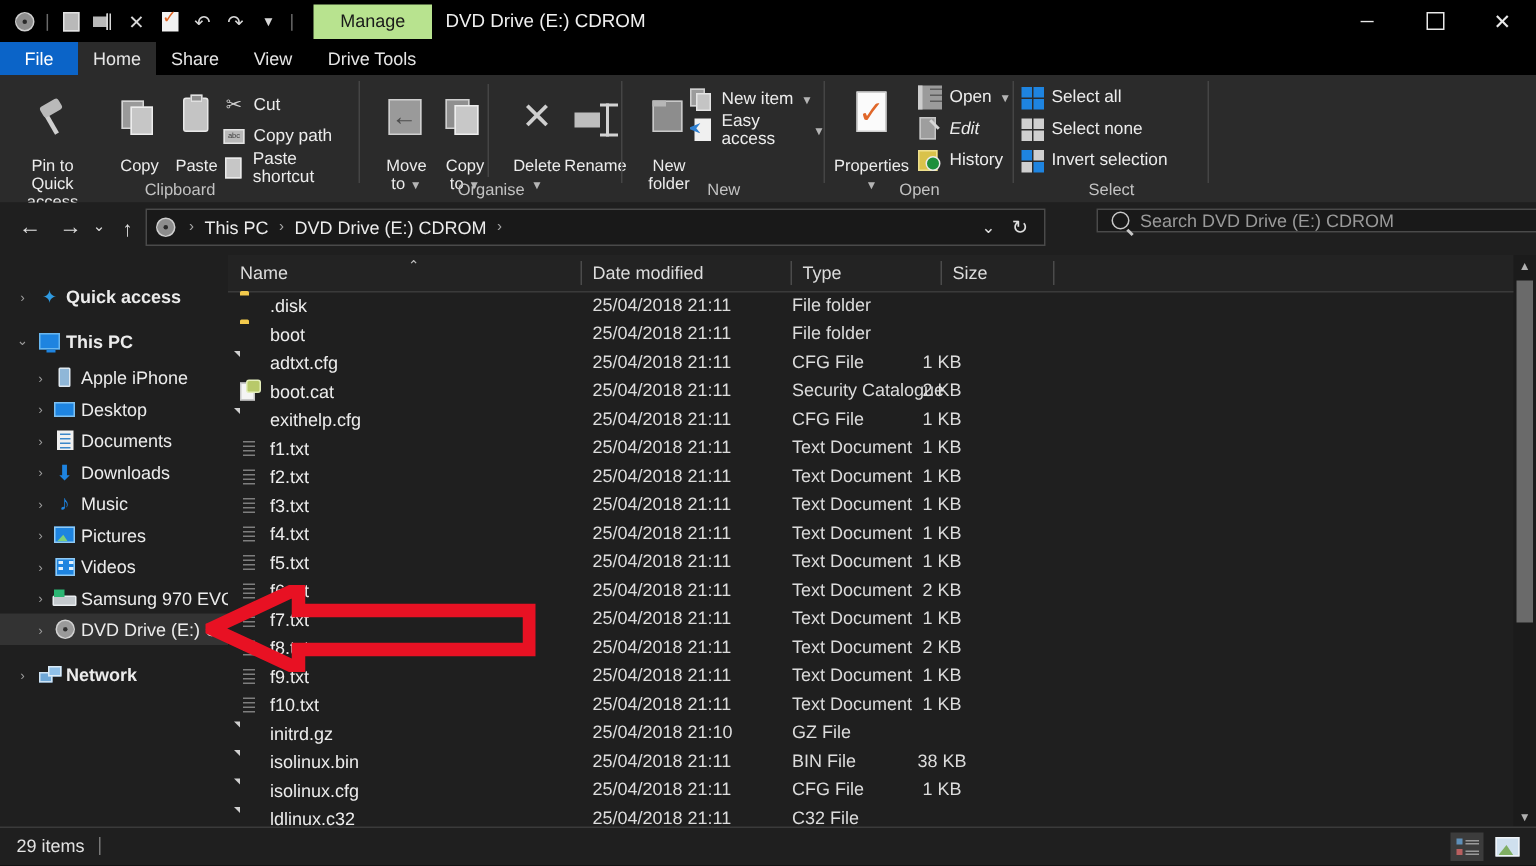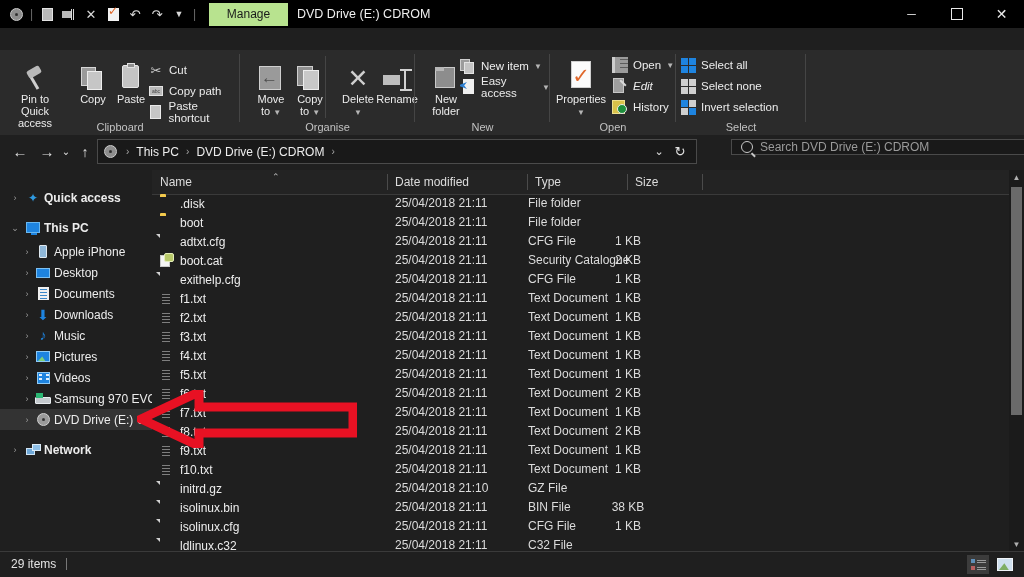--- a/index.html
+++ b/index.html
@@ -45,21 +45,21 @@
   .help-i{width:15px;height:15px;border-radius:50%;background:#1480d8;color:#fff;font-size:10px;
           line-height:15px;text-align:center;font-weight:bold;}
 
   
   .ribbon{position:absolute;left:0;top:50px;width:1024px;height:85px;background:#2b2b2b;}
   .grp{position:absolute;top:0;height:85px;}
   .grp-label{position:absolute;bottom:2px;width:100%;text-align:center;font-size:11px;color:#c2c2c2;}
   .grp-div{position:absolute;top:4px;width:1px;height:68px;background:#454545;}
   .big{position:absolute;top:5px;width:58px;text-align:center;}
   .big .glyph{height:36px;display:flex;align-items:flex-end;justify-content:center;}
-  .big .lbl{margin-top:2px;font-size:11px;line-height:12px;color:#ececec;}
+  .big .lbl{margin-top:14px;font-size:11px;line-height:12px;color:#ececec;}
   .small-item{position:absolute;height:20px;display:flex;align-items:center;gap:5px;font-size:11.5px;color:#ececec;}
   .small-item .sglyph{width:16px;height:16px;display:flex;align-items:center;justify-content:center;}
   .caret{color:#b5b5b5;font-size:8px;}
 
   
   .pin{width:20px;height:26px;position:relative;}
   .pin:before{content:"";position:absolute;left:8px;top:11px;width:3px;height:14px;background:#cfcfcf;transform:rotate(-30deg);}
   .pin:after{content:"";position:absolute;left:2px;top:3px;width:14px;height:8px;background:#b9b9b9;border-radius:2px;transform:rotate(-30deg);}
   .copy-ic{width:24px;height:26px;position:relative;}
   .copy-ic:before{content:"";position:absolute;left:0;top:2px;width:15px;height:19px;background:#9a9a9a;border:1px solid #d6d6d6;box-sizing:border-box;}
@@ -231,20 +231,31 @@
 
     <div class="wctl" style="right:0;">
       <div class="wbtn">─</div>
       <div class="wbtn">
           <span style="display:inline-block;width:10px;height:10px;border:1px solid #e9e9e9;"></span>
         </div>
       <div class="wbtn close">✕</div>
     </div>
   </div>
 
+  <div class="tabrow">
+    <div class="tab file" style="left:0px;width:52px;">File</div>
+    <div class="tab active" style="left:52px;width:52px;">Home</div>
+    <div class="tab" style="left:104px;width:52px;">Share</div>
+    <div class="tab" style="left:156px;width:52px;">View</div>
+    <div class="tab" style="left:208px;width:80px;">Drive Tools</div>
+    <div class="ribbon-ctl">
+      <span class="chev-up">⌃</span>
+      <span class="help-i">?</span>
+    </div>
+  </div>
 
   <div class="ribbon">
 
     <div class="grp" style="left:0;width:240px;">
       <div class="big" style="left:6px;">
         <div class="glyph">
             <span class="pin"></span>
           </div>
         <div class="lbl"><span>Pin to Quick</span><br>
                          <span>access</span></div>

